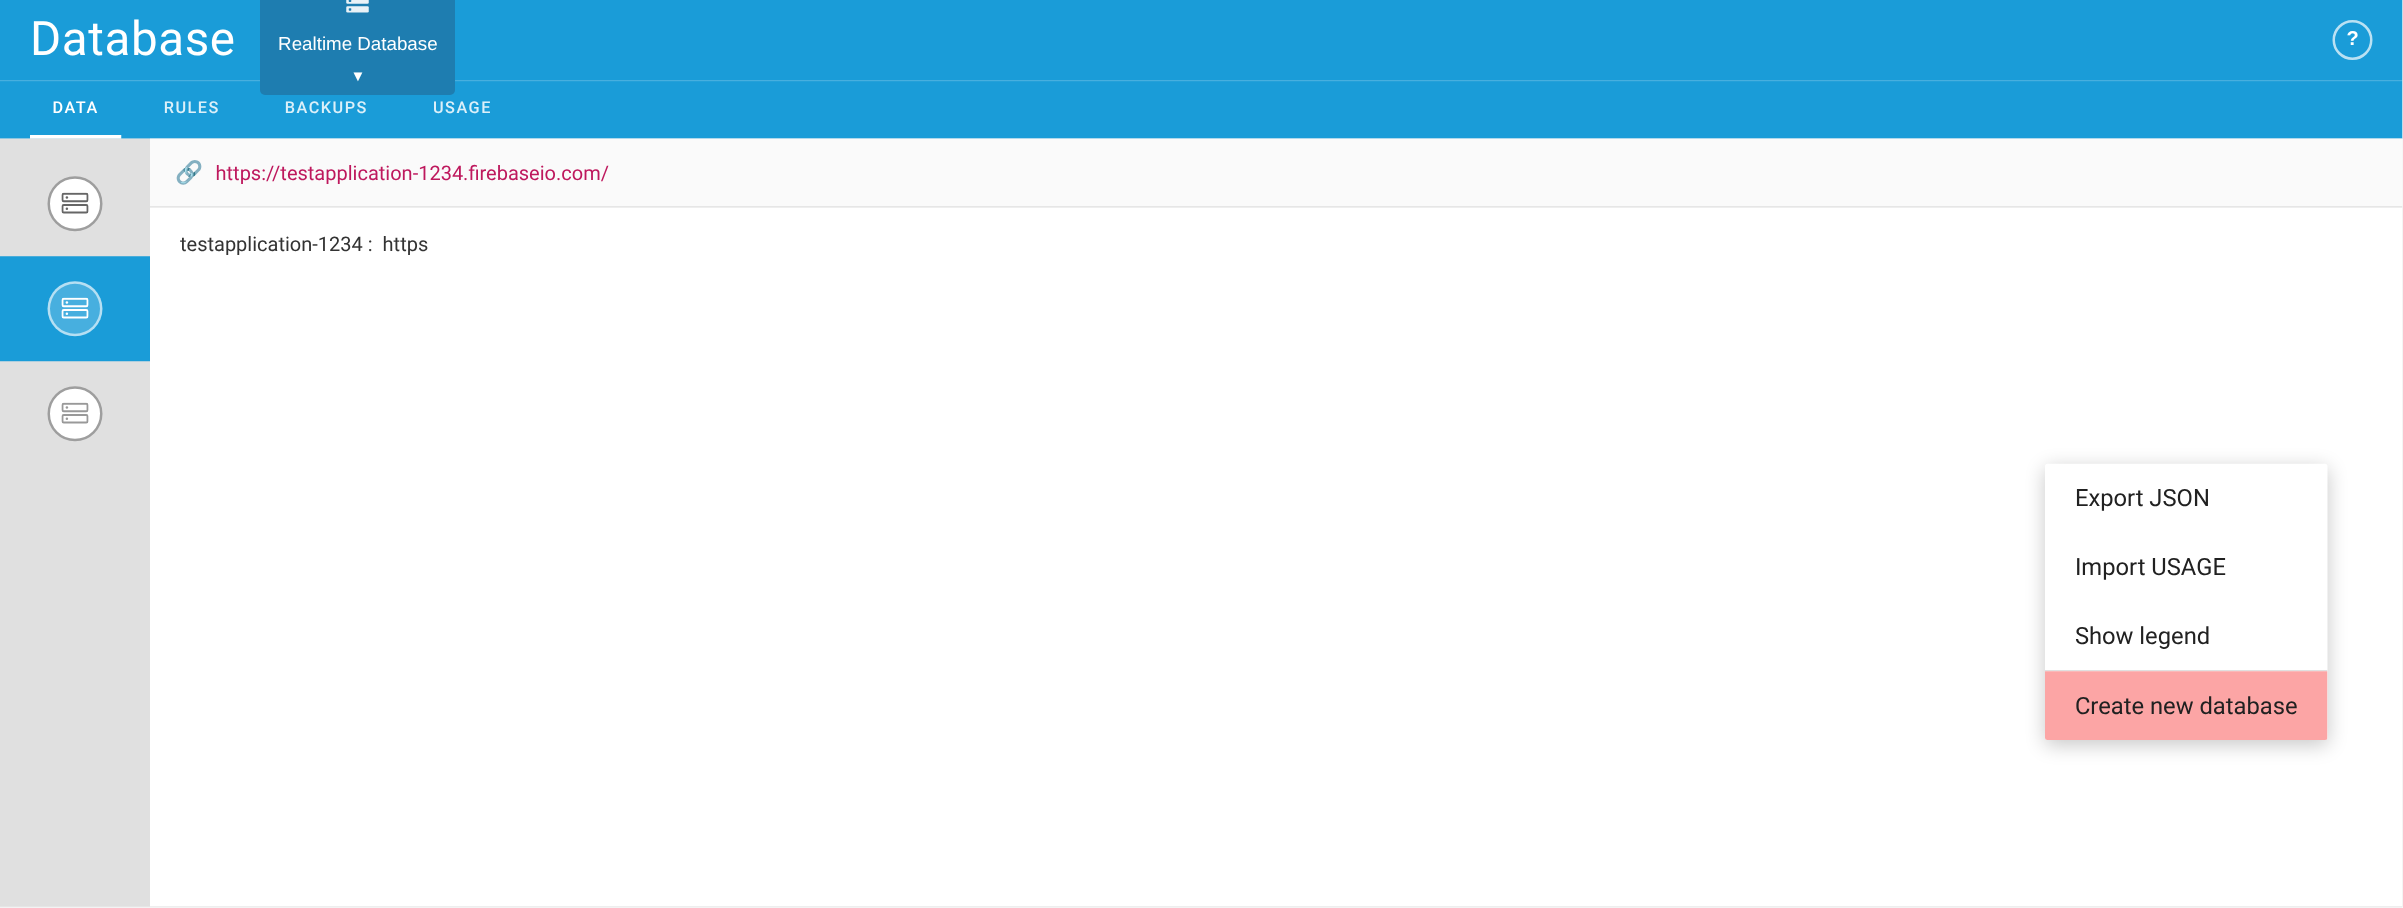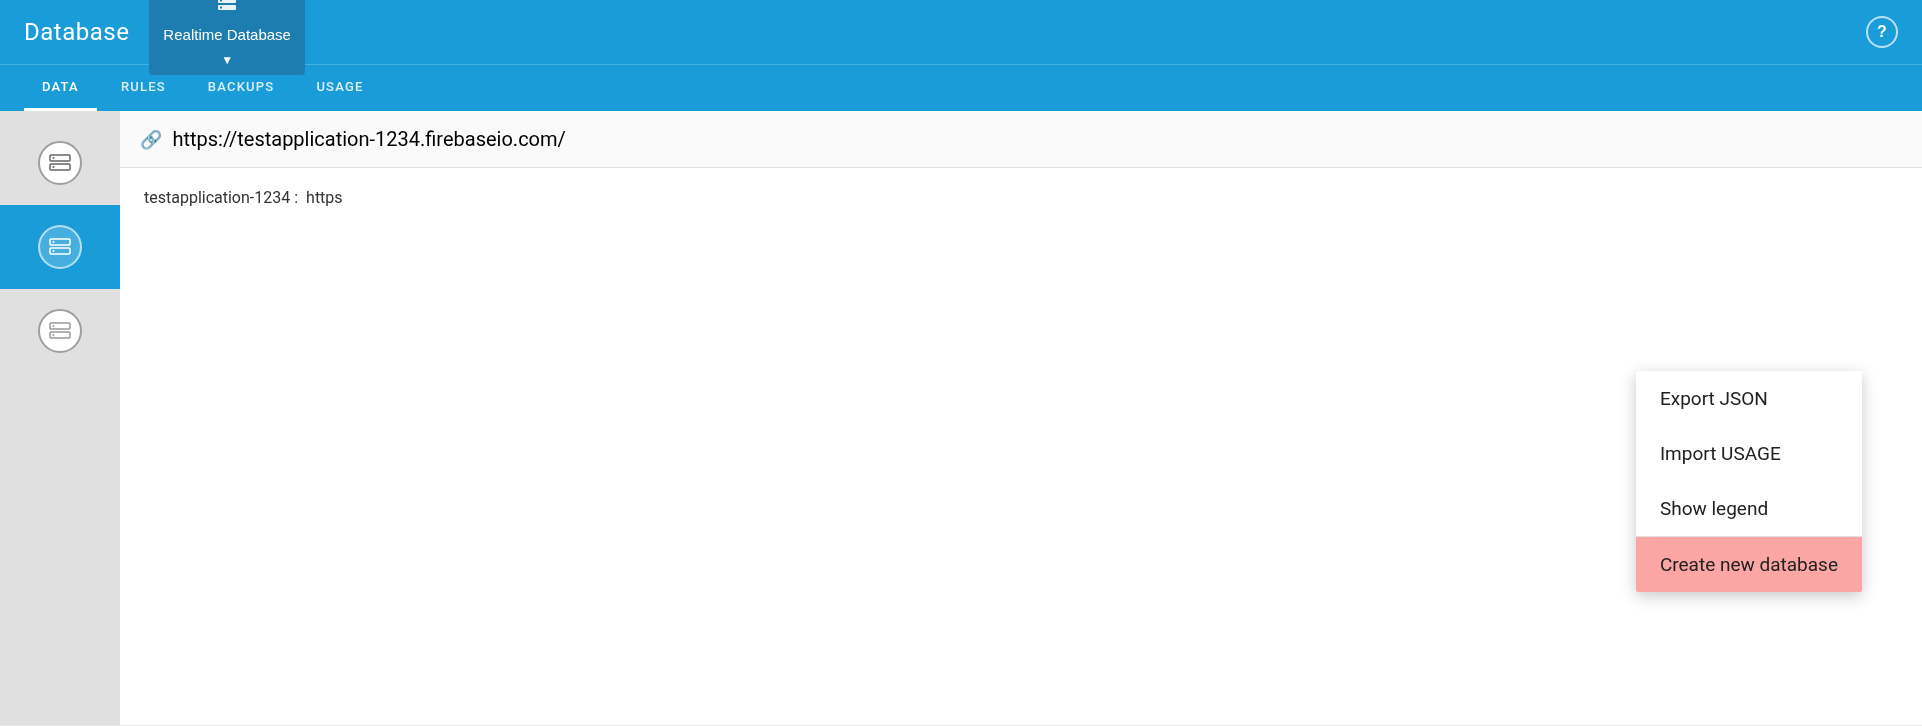--- a/index.html
+++ b/index.html
@@ -14,21 +14,21 @@
       align-items: center;
       justify-content: space-between;
     }
     .header-left {
       display: flex;
       align-items: center;
       gap: 20px;
     }
     .header-title {
       color: white;
-      font-size: 24px;
+      font-size: 38px;
       font-weight: 400;
       letter-spacing: 0.5px;
     }
     .db-selector {
       background: #1e7db0;
       border: none;
       border-radius: 4px;
       color: white;
       font-size: 15px;
       padding: 8px 14px;
@@ -51,21 +51,21 @@
       display: flex;
       align-items: center;
       justify-content: center;
     }
 
     
     .nav-tabs {
       background: #1a9cd8;
       padding: 0 24px;
       display: flex;
-      gap: 6px;
+      gap: 16px;
       border-top: 1px solid rgba(255,255,255,0.2);
     }
     .nav-tab {
       color: rgba(255,255,255,0.85);
       font-size: 13px;
       font-weight: 500;
       letter-spacing: 1.2px;
       padding: 14px 18px;
       cursor: pointer;
       text-transform: uppercase;
@@ -136,22 +136,22 @@
       gap: 10px;
       padding: 16px 20px;
       border-bottom: 1px solid #e0e0e0;
       background: #fafafa;
     }
     .url-link-icon {
       color: #666;
       font-size: 18px;
     }
     .url-text {
-      color: #000000;
-      font-size: 20px;
+      color: #be185d;
+      font-size: 16px;
     }
 
     
     .data-row {
       padding: 20px 24px;
       display: flex;
       align-items: center;
     }
     .data-key {
       font-weight: normal;

